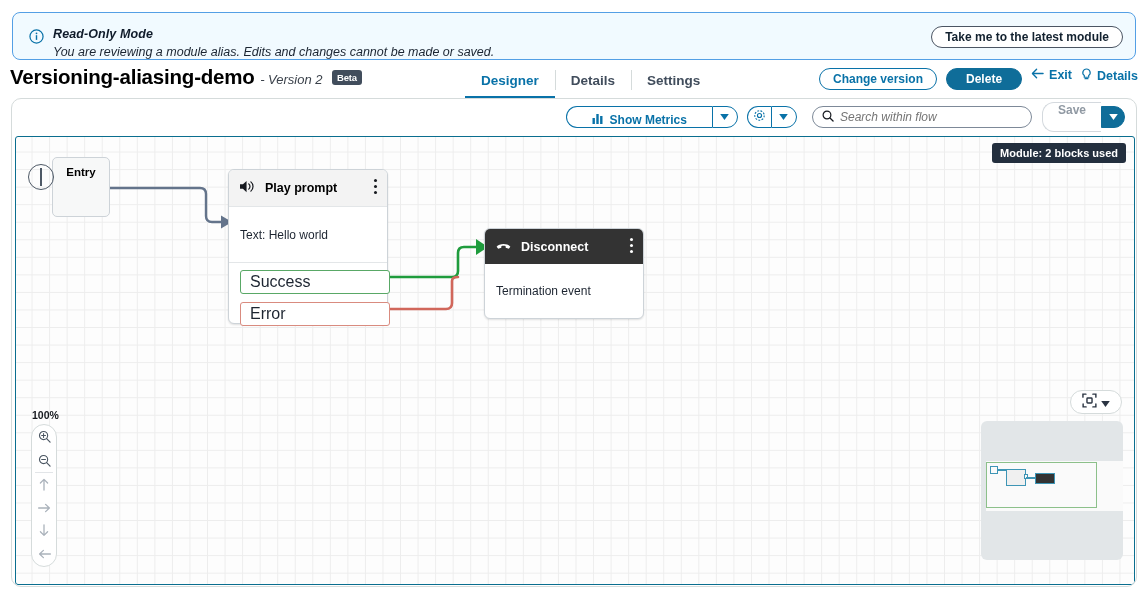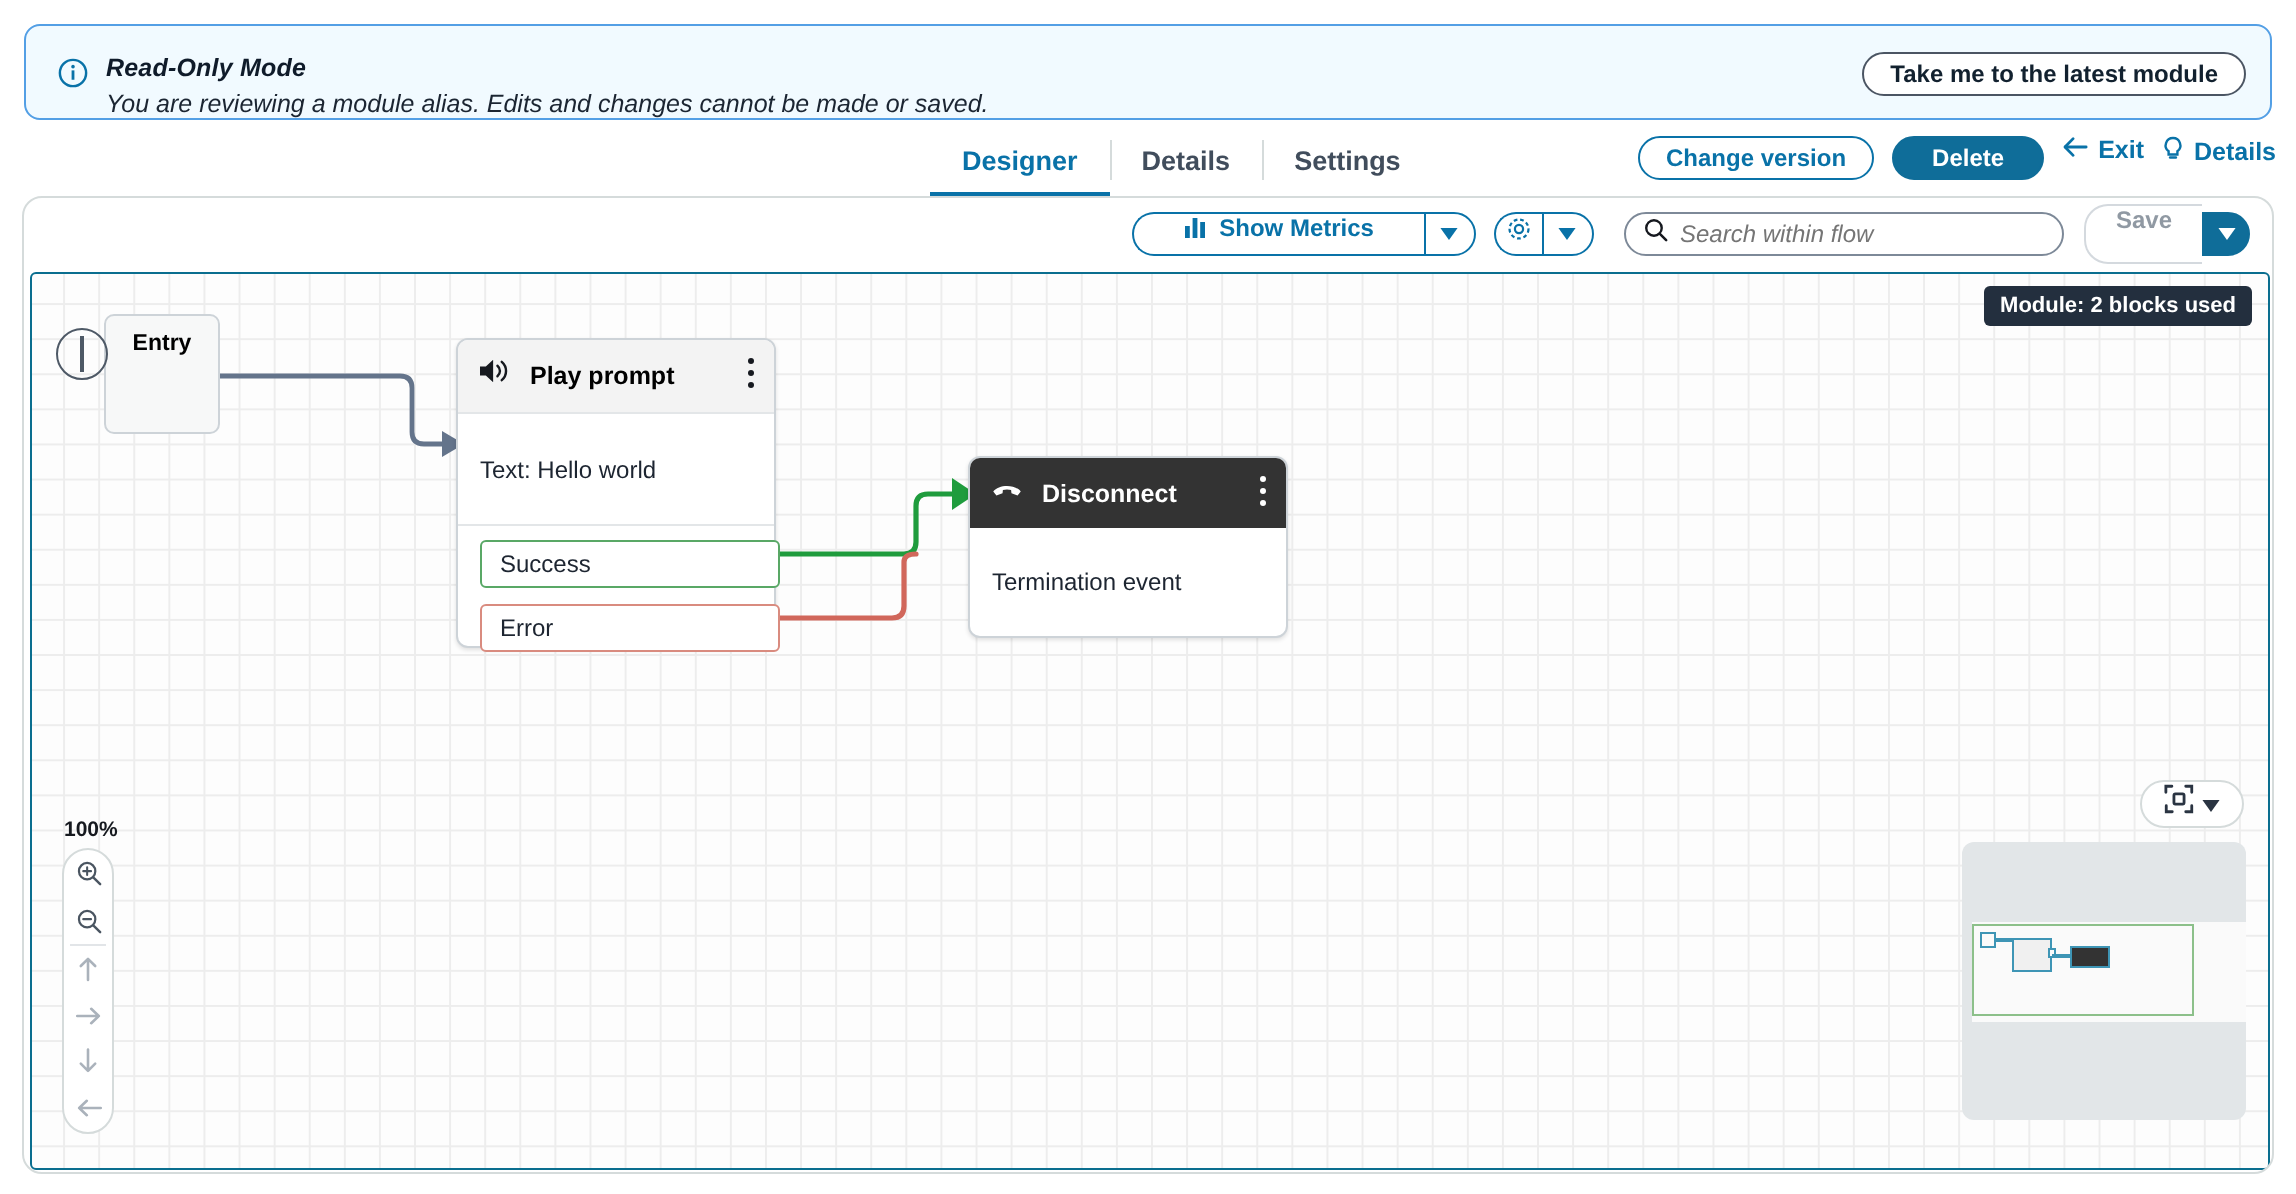--- a/index.html
+++ b/index.html
@@ -107,21 +107,21 @@
     border: 1px solid #d5dbdb; border-radius: 10px;
     overflow: hidden;
   }
   .toolbar {
     position: absolute; left: 0; top: 0; width: 100%; height: 36px;
     display: flex; align-items: center; justify-content: flex-end;
     padding-right: 11px; gap: 0;
   }
   .seg { display: flex; align-items: center; }
   .seg-main {
-    display: flex; align-items: flex-start; gap: 6px;
+    display: flex; align-items: flex-end; gap: 6px;
     height: 22px; padding: 0 25px;
     border: 1px solid #0972a8; border-right: none;
     border-radius: 12px 0 0 12px;
     background: #fff; color: #0972a8;
     font-size: 12px; font-weight: bold; cursor: pointer;
   }
   .seg-arrow {
     height: 22px; width: 26px;
     border: 1px solid #0972a8; border-radius: 0 12px 12px 0;
     background: #fff; color: #0972a8;
@@ -225,21 +225,21 @@
   .node-body {
     height: 56px; display: flex; align-items: center; padding: 0 11px;
     font-size: 12px; color: #1d2531;
     border-bottom: 1px solid #e3e6e8;
   }
   .port {
     position: relative;
     margin: 7px 0 0 11px; width: 150px; height: 24px;
     border-radius: 3px; background: #fff;
     display: flex; align-items: center; padding-left: 9px;
-    font-size: 12px; color: #1d2531;
+    font-size: 16px; color: #1d2531;
   }
   .port.success { border: 1px solid #59a866; }
   .port.error { border: 1px solid #d98b7f; margin-top: 8px; }
 
   
   .node-disc {
     position: absolute; left: 468px; top: 91px;
     width: 160px; height: 91px;
     background: #fff; border: 1px solid #cdd3d8; border-radius: 6px;
     box-shadow: 0 1px 2px rgba(0,0,0,.12);
@@ -327,20 +327,25 @@
     </svg>
   </span>
   <div class="banner-text">
     <div class="banner-title">Read-Only Mode</div>
     <div class="banner-sub">You are reviewing a module alias. Edits and changes cannot be made or saved.</div>
   </div>
   <button class="banner-btn">Take me to the latest module</button>
 </div>
 
 <div class="titlerow">
+  <div class="app-title">
+    <span>Versioning-aliasing-demo</span>
+    <span class="app-version">- Version 2</span>
+    <span class="beta-badge">Beta</span>
+  </div>
 
   <div class="tabs">
     <div class="tab active">Designer</div>
     <div class="tab">Details</div>
     <div class="tab">Settings</div>
   </div>
 
   <div class="hdr-right">
     <button class="btn-outline">Change version</button>
     <button class="btn-primary">Delete</button>

